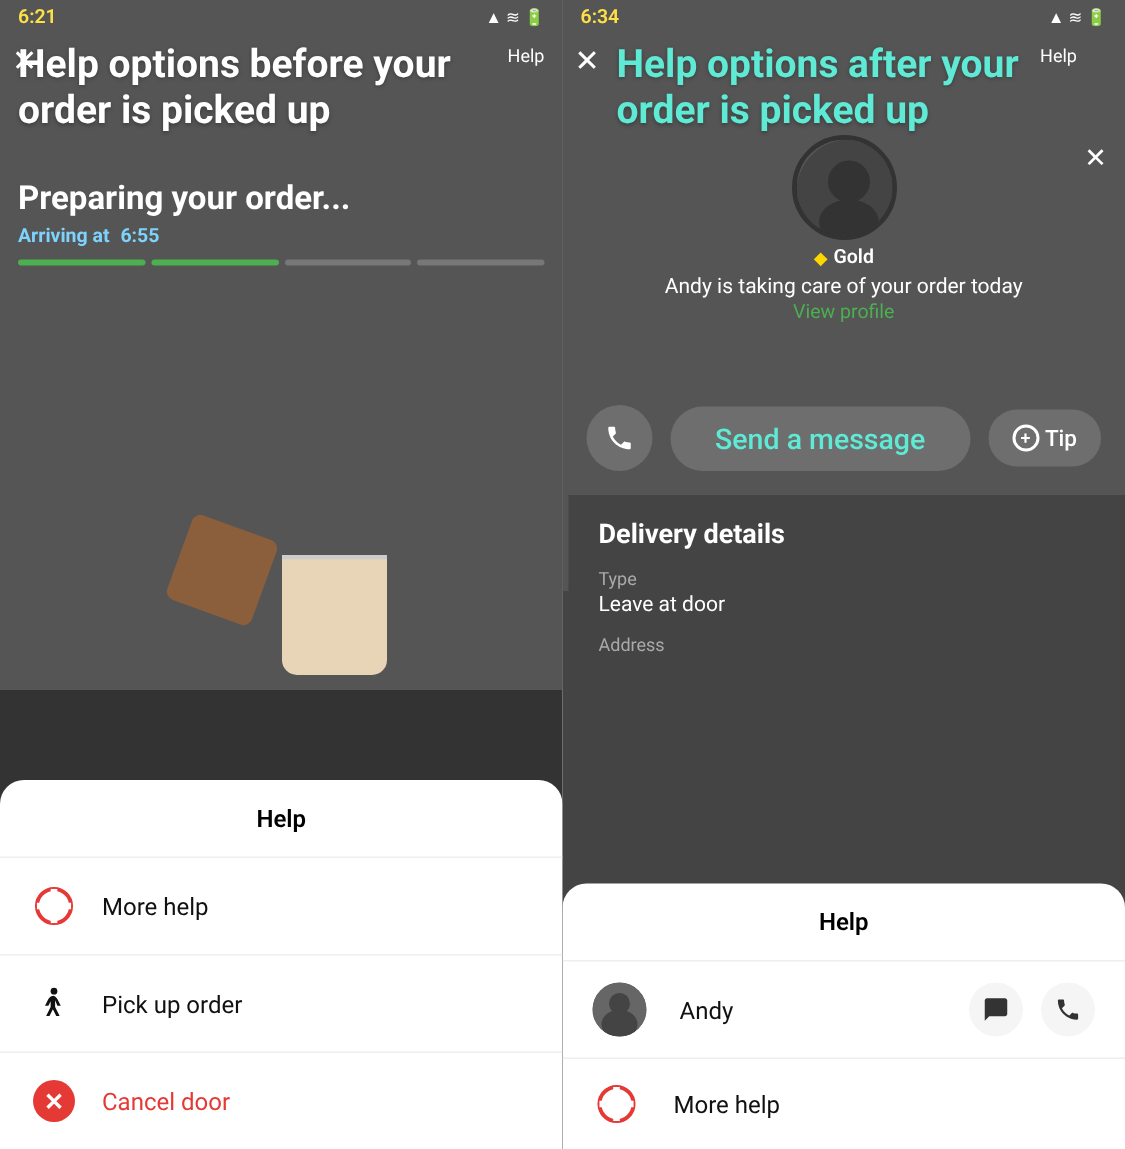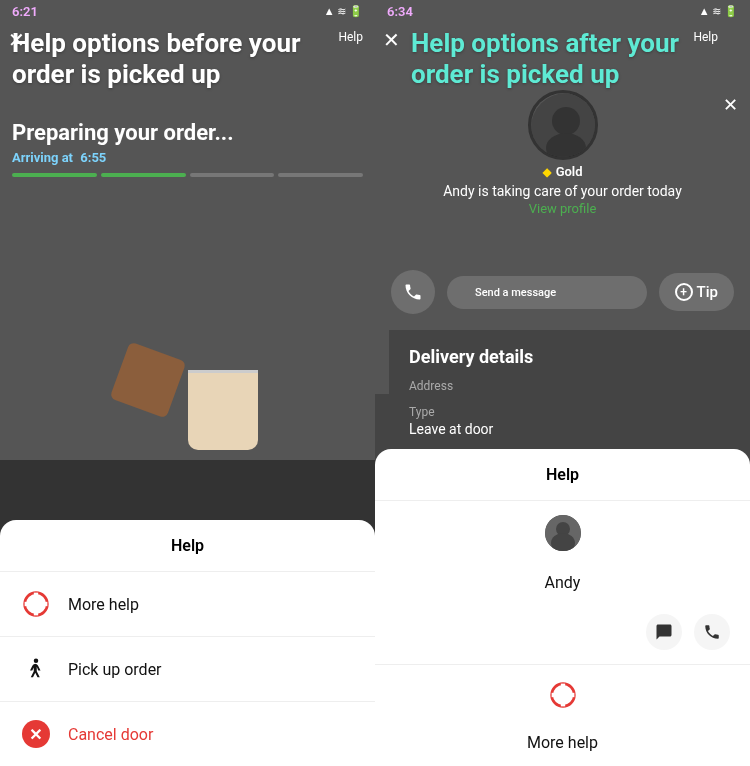--- a/index.html
+++ b/index.html
@@ -32,21 +32,21 @@
       display: flex;
       justify-content: space-between;
       align-items: center;
       padding: 4px 12px;
       position: absolute;
       top: 0; left: 0; right: 0;
       z-index: 2;
     }
 
     .status-time {
-      color: #f0abfc;
+      color: #fde047;
       font-size: 13px;
       font-weight: 600;
       text-align: right;
     }
 
     .status-icons {
       color: white;
       font-size: 11px;
     }
 
@@ -384,25 +384,26 @@
     .call-btn svg {
       width: 20px;
       height: 20px;
       fill: white;
     }
 
     .msg-btn {
       background: rgba(255,255,255,0.15);
       border-radius: 24px;
       padding: 10px 28px;
-      color: #ffffff;
-      font-size: 11px;
+      color: #5eead4;
+      font-size: 19px;
       font-weight: 500;
       cursor: pointer;
       flex: 1;
+      text-align: center;
     }
 
     .tip-btn {
       background: rgba(255,255,255,0.15);
       border-radius: 24px;
       padding: 10px 16px;
       color: white;
       font-size: 15px;
       font-weight: 500;
       cursor: pointer;
@@ -420,21 +421,21 @@
       align-items: center;
       justify-content: center;
       font-size: 12px;
       color: white;
     }
 
     
     .delivery-details {
       position: absolute;
       top: 330px;
-      left: 14px; right: 0;
+      left: 4px; right: 0;
       background: #444;
       padding: 16px 20px;
     }
 
     .delivery-title {
       color: white;
       font-size: 18px;
       font-weight: 700;
       margin-bottom: 12px;
     }
@@ -473,21 +474,20 @@
       border-bottom: 1px solid #eee;
     }
 
     .right-sheet-item {
       display: flex;
       align-items: center;
       padding: 14px 20px;
       border-bottom: 1px solid #eee;
       cursor: pointer;
       gap: 22px;
-      flex-direction: column;
     }
 
     .right-sheet-item:last-child {
       border-bottom: none;
     }
 
     .courier-avatar-small {
       width: 36px;
       height: 36px;
       border-radius: 50%;
@@ -662,26 +662,26 @@
       <div class="msg-btn">Send a message</div>
       <div class="tip-btn">
         <div class="plus-circle">+</div>
         <span>Tip</span>
       </div>
     </div>
 
     <div class="delivery-details">
       <div class="delivery-title">Delivery details</div>
       <div class="delivery-field">
+        <div class="delivery-label">Type</div>
+        <div class="delivery-value">Leave at door</div>
+      </div>
+      <div class="delivery-field">
         <div class="delivery-label">Address</div>
         <div class="delivery-value"></div>
-      </div>
-      <div class="delivery-field">
-        <div class="delivery-label">Type</div>
-        <div class="delivery-value">Leave at door</div>
       </div>
     </div>
   </div>
 
   <div class="right-bottom-sheet">
     <div class="right-sheet-title">Help</div>
 
     <div class="right-sheet-item">
       <div class="courier-avatar-small">
         <svg viewBox="0 0 36 36" width="36" height="36">

